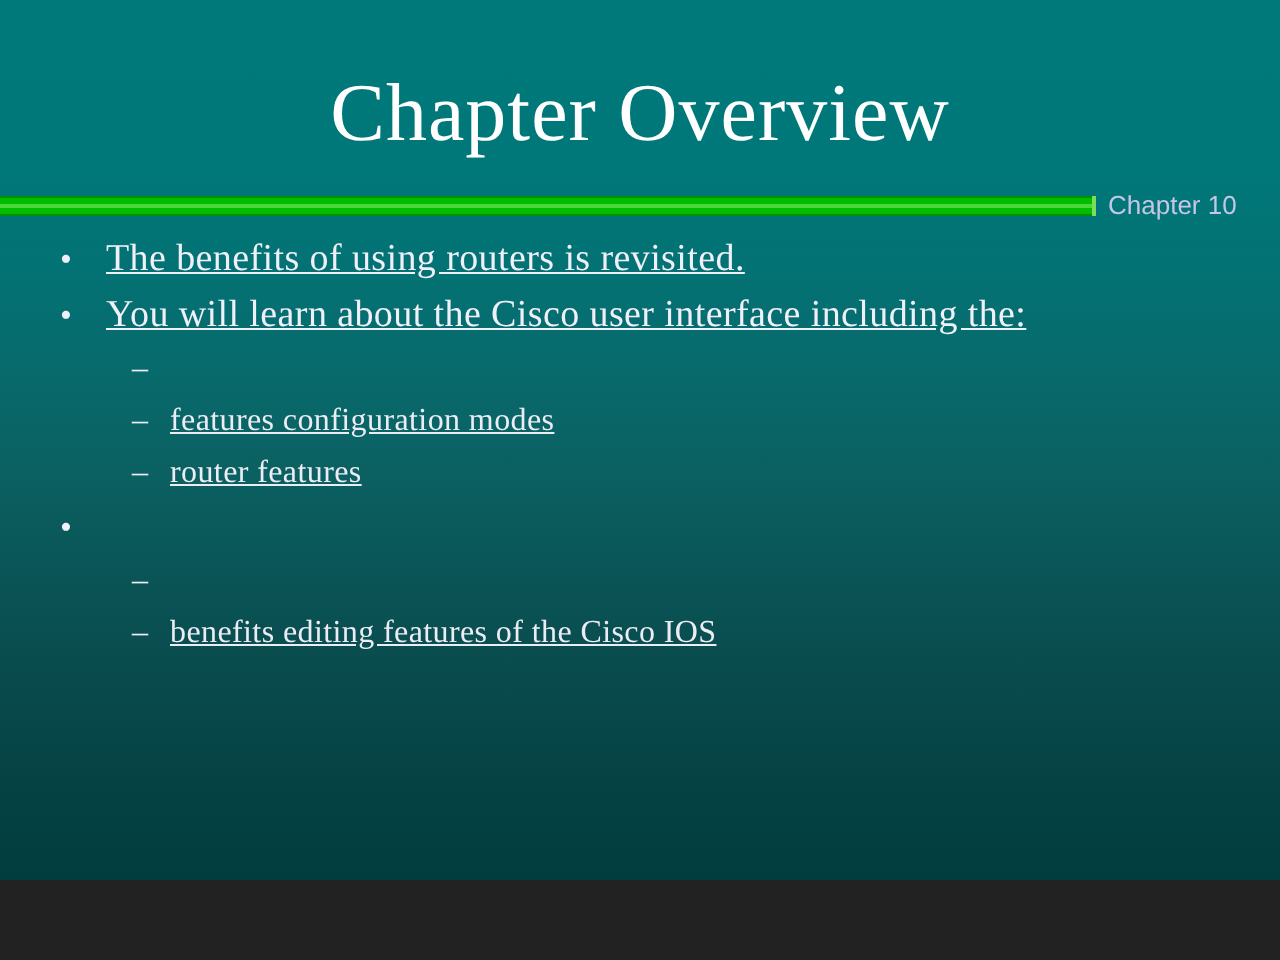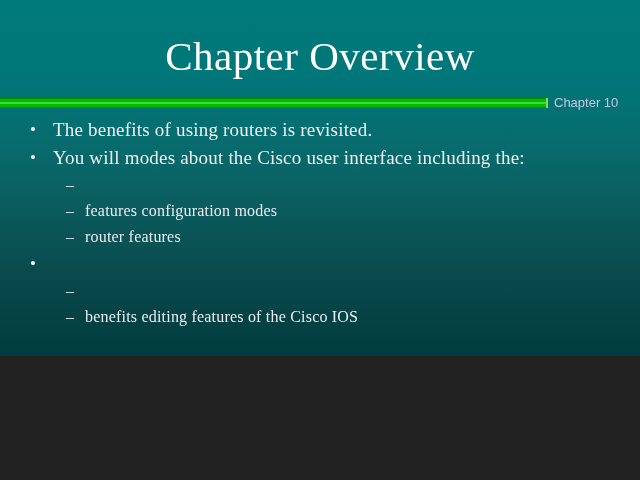--- a/index.html
+++ b/index.html
@@ -3,21 +3,21 @@
 <meta charset="utf-8">
 <style>
   html, body {
     margin: 0;
     padding: 0;
     background: #222;
   }
   .slide {
     position: relative;
     width: 640px;
-    height: 356px;
+    height: 440px;
     overflow: hidden;
     background: linear-gradient(to bottom,
       #00797b 0%,
       #00787a 18%,
       #037274 30%,
       #086a6c 42%,
       #0b6061 54%,
       #0a5456 66%,
       #094a4c 78%,
       #054244 89%,
@@ -95,20 +95,21 @@
   }
   .row.l2 .marker {
     flex: 0 0 19px;
   }
   .marker {
     display: block;
   }
   .btext {
     display: block;
     letter-spacing: 0.2px;
+    text-decoration: underline;
   }
 </style>
 </head>
 <body>
 
 <div class="slide">
 
   <div class="slide-title">Chapter Overview</div>
 
   <div class="divider-row">
@@ -118,21 +119,21 @@
 
   <div class="bullet-list">
 
     <div class="row l1">
       <span class="marker">•</span>
       <span class="btext">The benefits of using routers is revisited.</span>
     </div>
 
     <div class="row l1">
       <span class="marker">•</span>
-      <span class="btext">You will modes about the Cisco user interface including the:</span>
+      <span class="btext">You will learn about the Cisco user interface including the:</span>
     </div>
 
     <div class="row l2">
       <span class="marker">–</span>
     </div>
 
     <div class="row l2">
       <span class="marker">–</span>
       <span class="btext">features configuration modes</span>
     </div>

